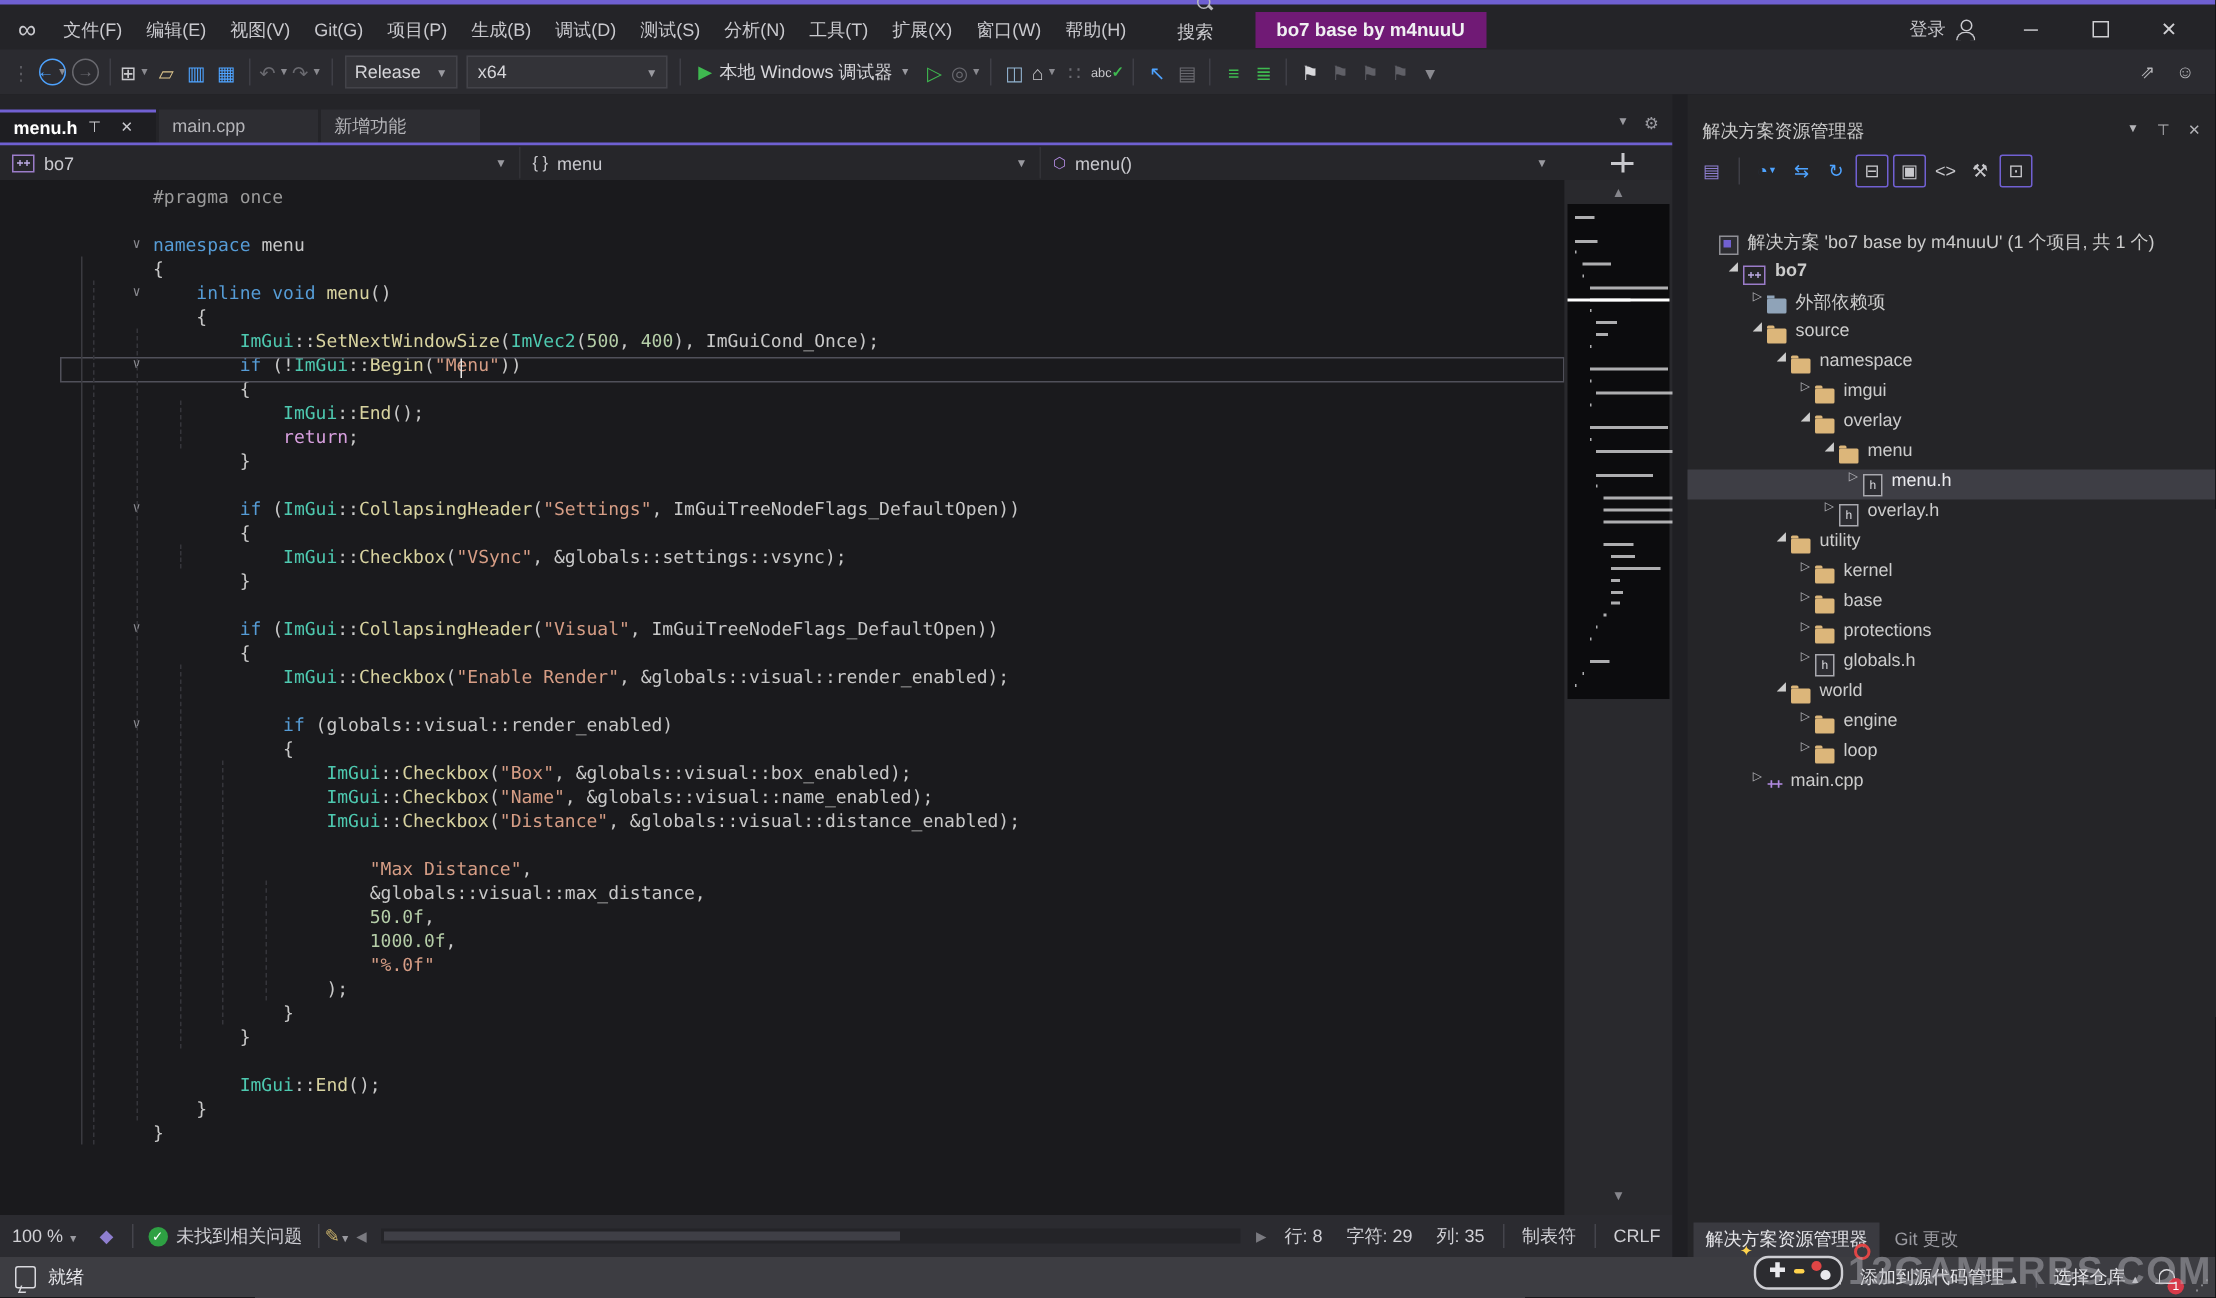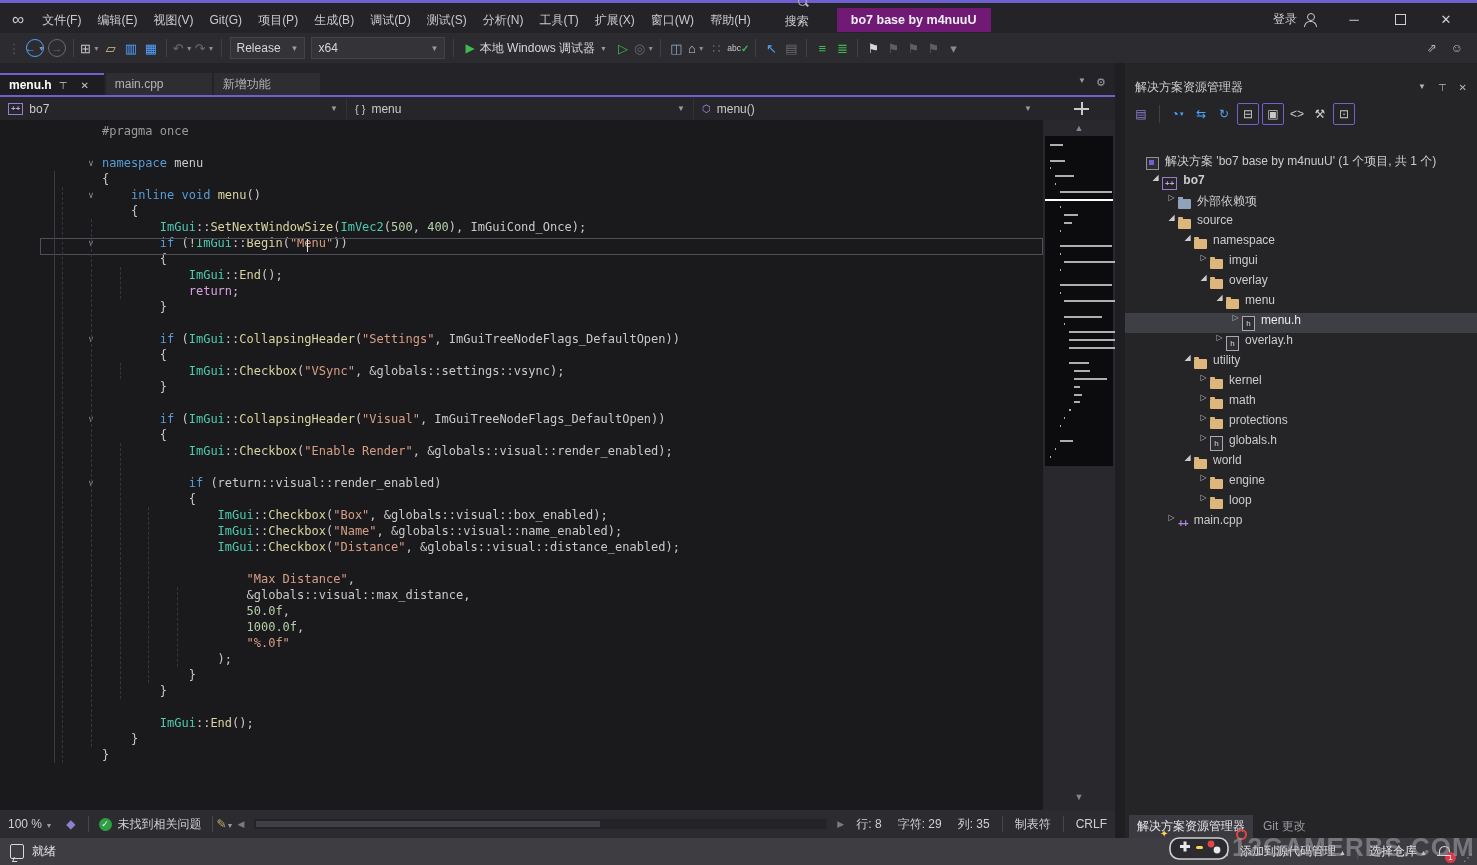--- a/index.html
+++ b/index.html
@@ -287,21 +287,21 @@
         <div class="code-line"><span class="code-text"></span></div>
         <div class="code-line"><span class="fold">∨</span><span class="code-text"><span class="tk-pl">        </span><span class="tk-kw">if</span><span class="tk-pl"> (</span><span class="tk-type">ImGui</span><span class="tk-pl">::</span><span class="tk-fn">CollapsingHeader</span><span class="tk-pl">(</span><span class="tk-str">"Settings"</span><span class="tk-pl">, ImGuiTreeNodeFlags_DefaultOpen))</span></span></div>
         <div class="code-line"><span class="code-text"><span class="tk-pl">        {</span></span></div>
         <div class="code-line"><span class="code-text"><span class="tk-pl">            </span><span class="tk-type">ImGui</span><span class="tk-pl">::</span><span class="tk-fn">Checkbox</span><span class="tk-pl">(</span><span class="tk-str">"VSync"</span><span class="tk-pl">, &amp;globals::settings::vsync);</span></span></div>
         <div class="code-line"><span class="code-text"><span class="tk-pl">        }</span></span></div>
         <div class="code-line"><span class="code-text"></span></div>
         <div class="code-line"><span class="fold">∨</span><span class="code-text"><span class="tk-pl">        </span><span class="tk-kw">if</span><span class="tk-pl"> (</span><span class="tk-type">ImGui</span><span class="tk-pl">::</span><span class="tk-fn">CollapsingHeader</span><span class="tk-pl">(</span><span class="tk-str">"Visual"</span><span class="tk-pl">, ImGuiTreeNodeFlags_DefaultOpen))</span></span></div>
         <div class="code-line"><span class="code-text"><span class="tk-pl">        {</span></span></div>
         <div class="code-line"><span class="code-text"><span class="tk-pl">            </span><span class="tk-type">ImGui</span><span class="tk-pl">::</span><span class="tk-fn">Checkbox</span><span class="tk-pl">(</span><span class="tk-str">"Enable Render"</span><span class="tk-pl">, &amp;globals::visual::render_enabled);</span></span></div>
         <div class="code-line"><span class="code-text"></span></div>
-        <div class="code-line"><span class="fold">∨</span><span class="code-text"><span class="tk-pl">            </span><span class="tk-kw">if</span><span class="tk-pl"> (return::visual::render_enabled)</span></span></div>
+        <div class="code-line"><span class="fold">∨</span><span class="code-text"><span class="tk-pl">            </span><span class="tk-kw">if</span><span class="tk-pl"> (globals::visual::render_enabled)</span></span></div>
         <div class="code-line"><span class="code-text"><span class="tk-pl">            {</span></span></div>
         <div class="code-line"><span class="code-text"><span class="tk-pl">                </span><span class="tk-type">ImGui</span><span class="tk-pl">::</span><span class="tk-fn">Checkbox</span><span class="tk-pl">(</span><span class="tk-str">"Box"</span><span class="tk-pl">, &amp;globals::visual::box_enabled);</span></span></div>
         <div class="code-line"><span class="code-text"><span class="tk-pl">                </span><span class="tk-type">ImGui</span><span class="tk-pl">::</span><span class="tk-fn">Checkbox</span><span class="tk-pl">(</span><span class="tk-str">"Name"</span><span class="tk-pl">, &amp;globals::visual::name_enabled);</span></span></div>
         <div class="code-line"><span class="code-text"><span class="tk-pl">                </span><span class="tk-type">ImGui</span><span class="tk-pl">::</span><span class="tk-fn">Checkbox</span><span class="tk-pl">(</span><span class="tk-str">"Distance"</span><span class="tk-pl">, &amp;globals::visual::distance_enabled);</span></span></div>
         <div class="code-line"><span class="code-text"></span></div>
         <div class="code-line"><span class="code-text"><span class="tk-pl">                    </span><span class="tk-str">"Max Distance"</span><span class="tk-pl">,</span></span></div>
         <div class="code-line"><span class="code-text"><span class="tk-pl">                    &amp;globals::visual::max_distance,</span></span></div>
         <div class="code-line"><span class="code-text"><span class="tk-pl">                    </span><span class="tk-num">50.0f</span><span class="tk-pl">,</span></span></div>
         <div class="code-line"><span class="code-text"><span class="tk-pl">                    </span><span class="tk-num">1000.0f</span><span class="tk-pl">,</span></span></div>
         <div class="code-line"><span class="code-text"><span class="tk-pl">                    </span><span class="tk-str">"%.0f"</span></span></div>
@@ -502,21 +502,21 @@
           <span class="ticon">
             <span class="ti-folder"></span>
           </span>
           <span>kernel</span>
         </div>
         <div class="trow" style="padding-left: 72px;">
           <span class="arrow">▷</span>
           <span class="ticon">
             <span class="ti-folder"></span>
           </span>
-          <span>math</span>
+          <span>base</span>
         </div>
         <div class="trow" style="padding-left: 72px;">
           <span class="arrow">▷</span>
           <span class="ticon">
             <span class="ti-folder"></span>
           </span>
           <span>protections</span>
         </div>
         <div class="trow" style="padding-left: 72px;">
           <span class="arrow">▷</span>

